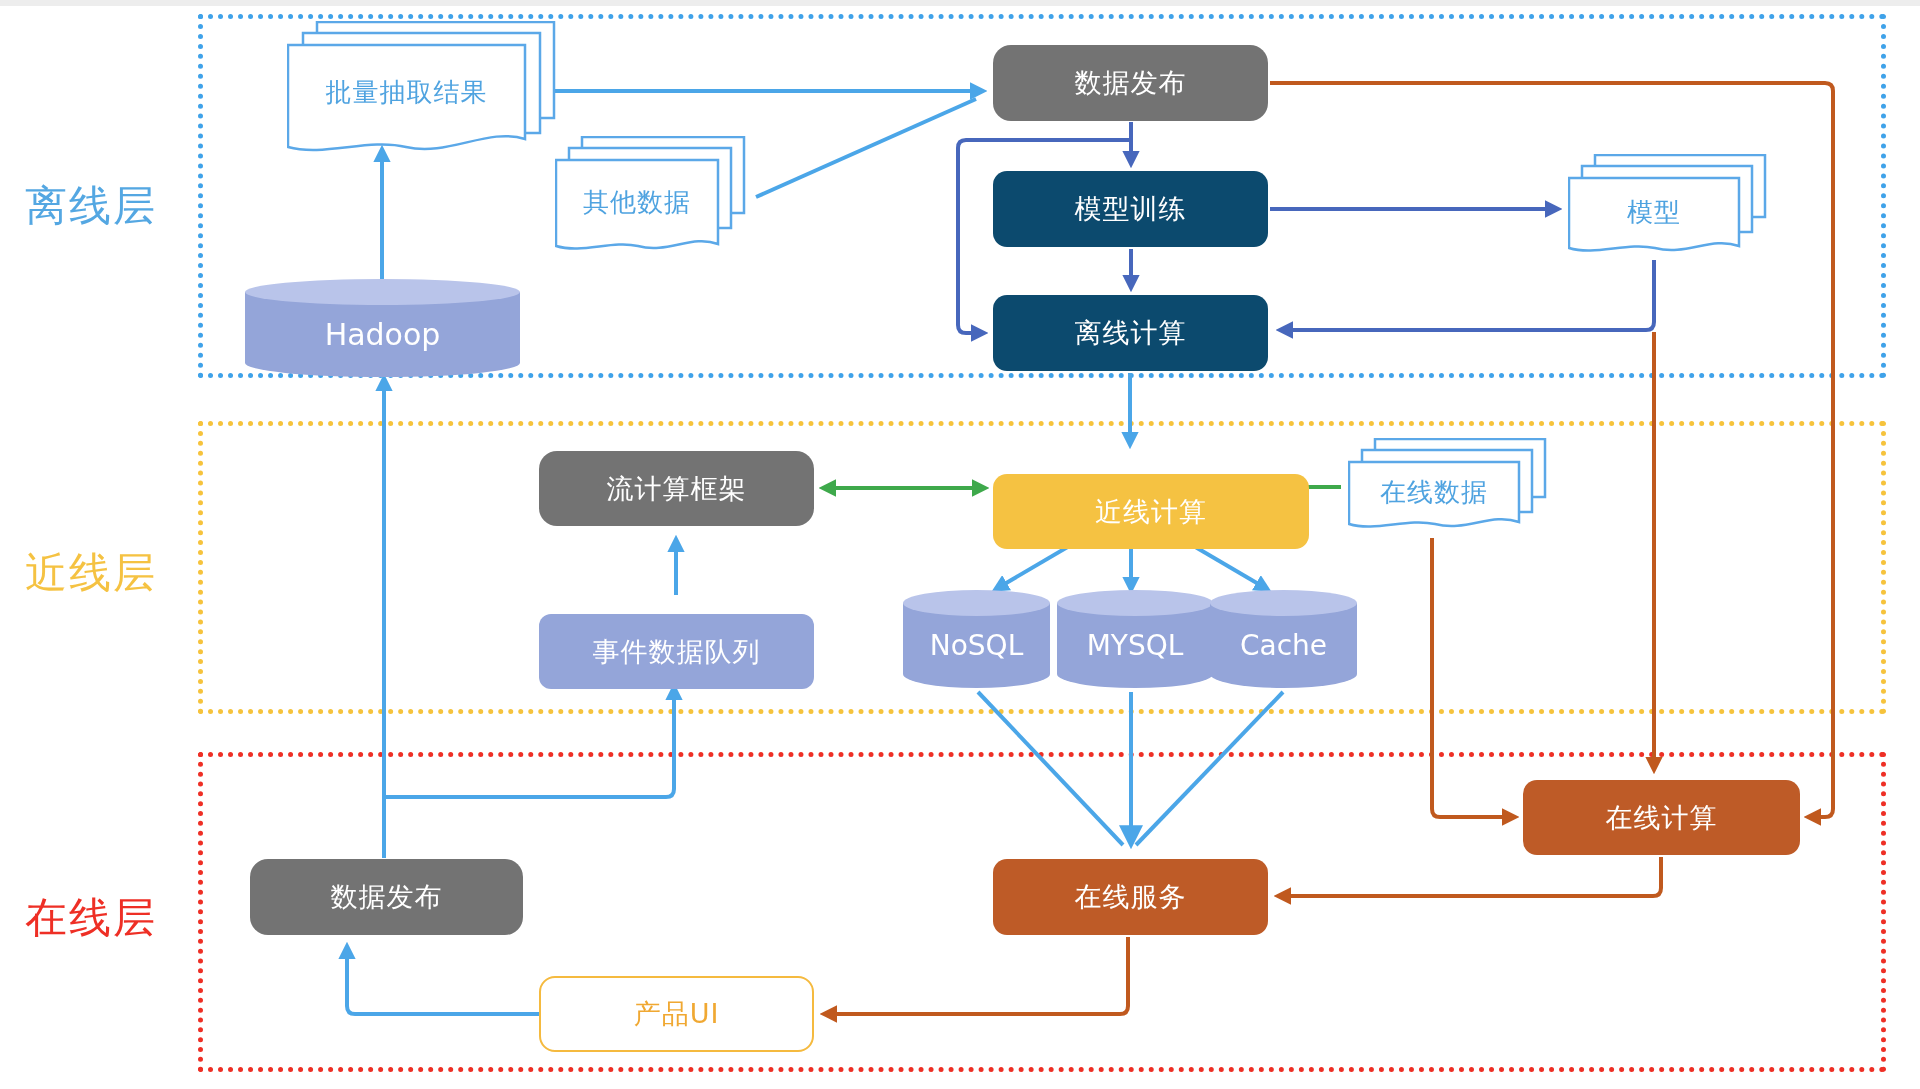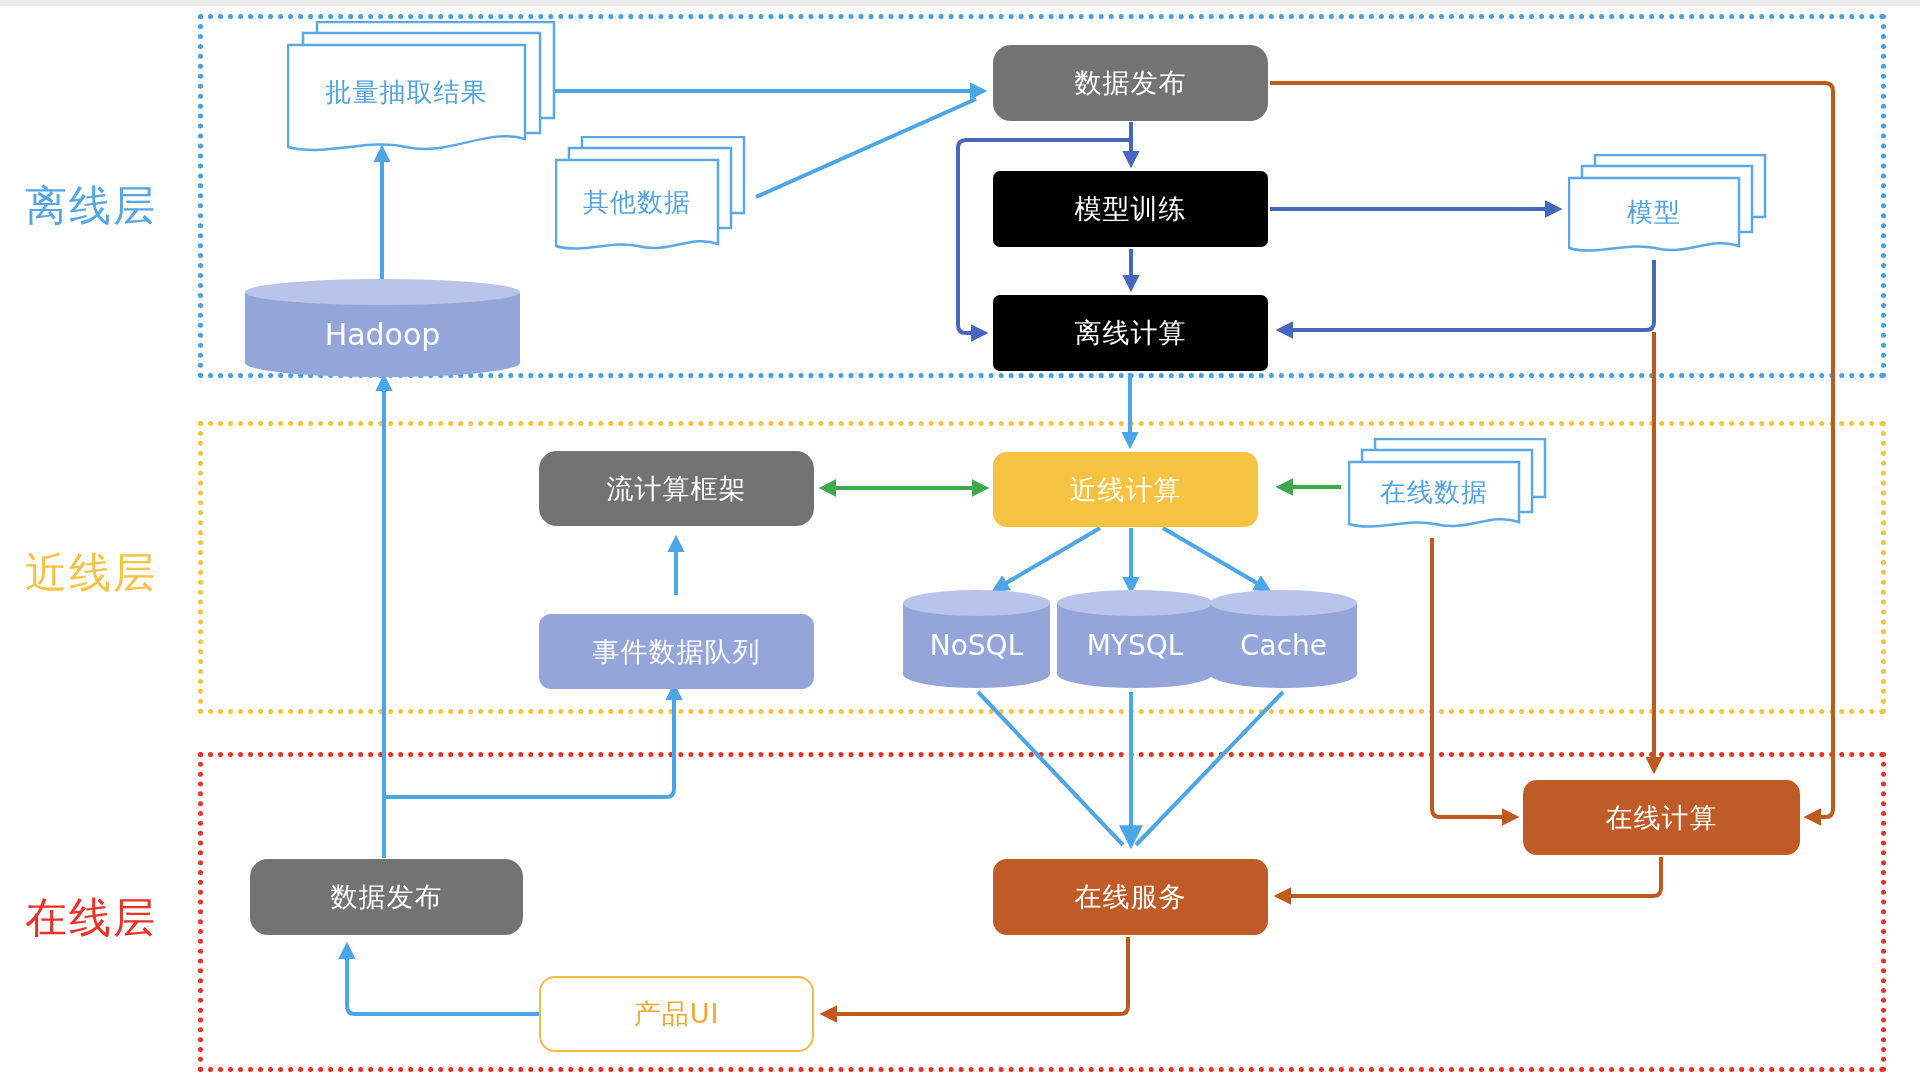--- a/index.html
+++ b/index.html
@@ -15,21 +15,21 @@
 
   .layer-label { position:absolute; left:25px; width:190px; font-size:42px; letter-spacing:2px; }
   .lbl-offline  { top:178px; color:#54A7E2; }
   .lbl-nearline { top:545px; color:#F5C242; }
   .lbl-online   { top:890px; color:#EE2F25; }
 
   
   .box { position:absolute; border-radius:14px; display:flex; align-items:center; justify-content:center;
          color:#ffffff; font-size:27px; letter-spacing:1px; box-sizing:border-box; }
   .green  { background:#737373;border-radius:18px; }
-  .blue   { background:#000000;border-radius:7px; }
+  .blue   { background:#0c4a6e; }
   .yellow { background:#F5C242; }
   .brown  { background:#BE5B27; }
   .peri   { background:#94A5D9; border-radius:12px;margin-top:17px; }
   .whitebox { background:#ffffff; border:2px solid #F5BA3F; color:#F0A832; border-radius:16px; }
 
   
   .cyl { position:absolute; }
   .cyl-top { position:absolute; left:0; top:0; width:100%; height:26px; border-radius:50%; background:#B9C4EA; }
   .cyl-body { position:absolute; left:0; top:13px; width:100%; bottom:0; background:#94A5D9;
               border-radius:0 0 50% 50% / 0 0 14px 14px; }
@@ -174,21 +174,21 @@
 
   <div class="cyl" style="left:245px; top:279px; width:275px; height:98px;">
     <div class="cyl-body"></div>
     <div class="cyl-top"></div>
     <div class="cyl-label" style="font-size:30px;">Hadoop</div>
   </div>
 
   <div class="box green" style="left:539px; top:451px; width:275px; height:75px;">
     <span>流计算框架</span>
   </div>
-  <div class="box yellow" style="left:993px; top:452px; width:265px; height:75px;">
+  <div class="box yellow" style="left:993px; top:474px; width:316px; height:75px;">
     <span>近线计算</span>
   </div>
   <div class="box peri" style="left:539px; top:597px; width:275px; height:75px;">
     <span>事件数据队列</span>
   </div>
 
   <div class="cyl" style="left:903px; top:590px; width:147px; height:98px;">
     <div class="cyl-body"></div>
     <div class="cyl-top"></div>
     <div class="cyl-label">NoSQL</div>

